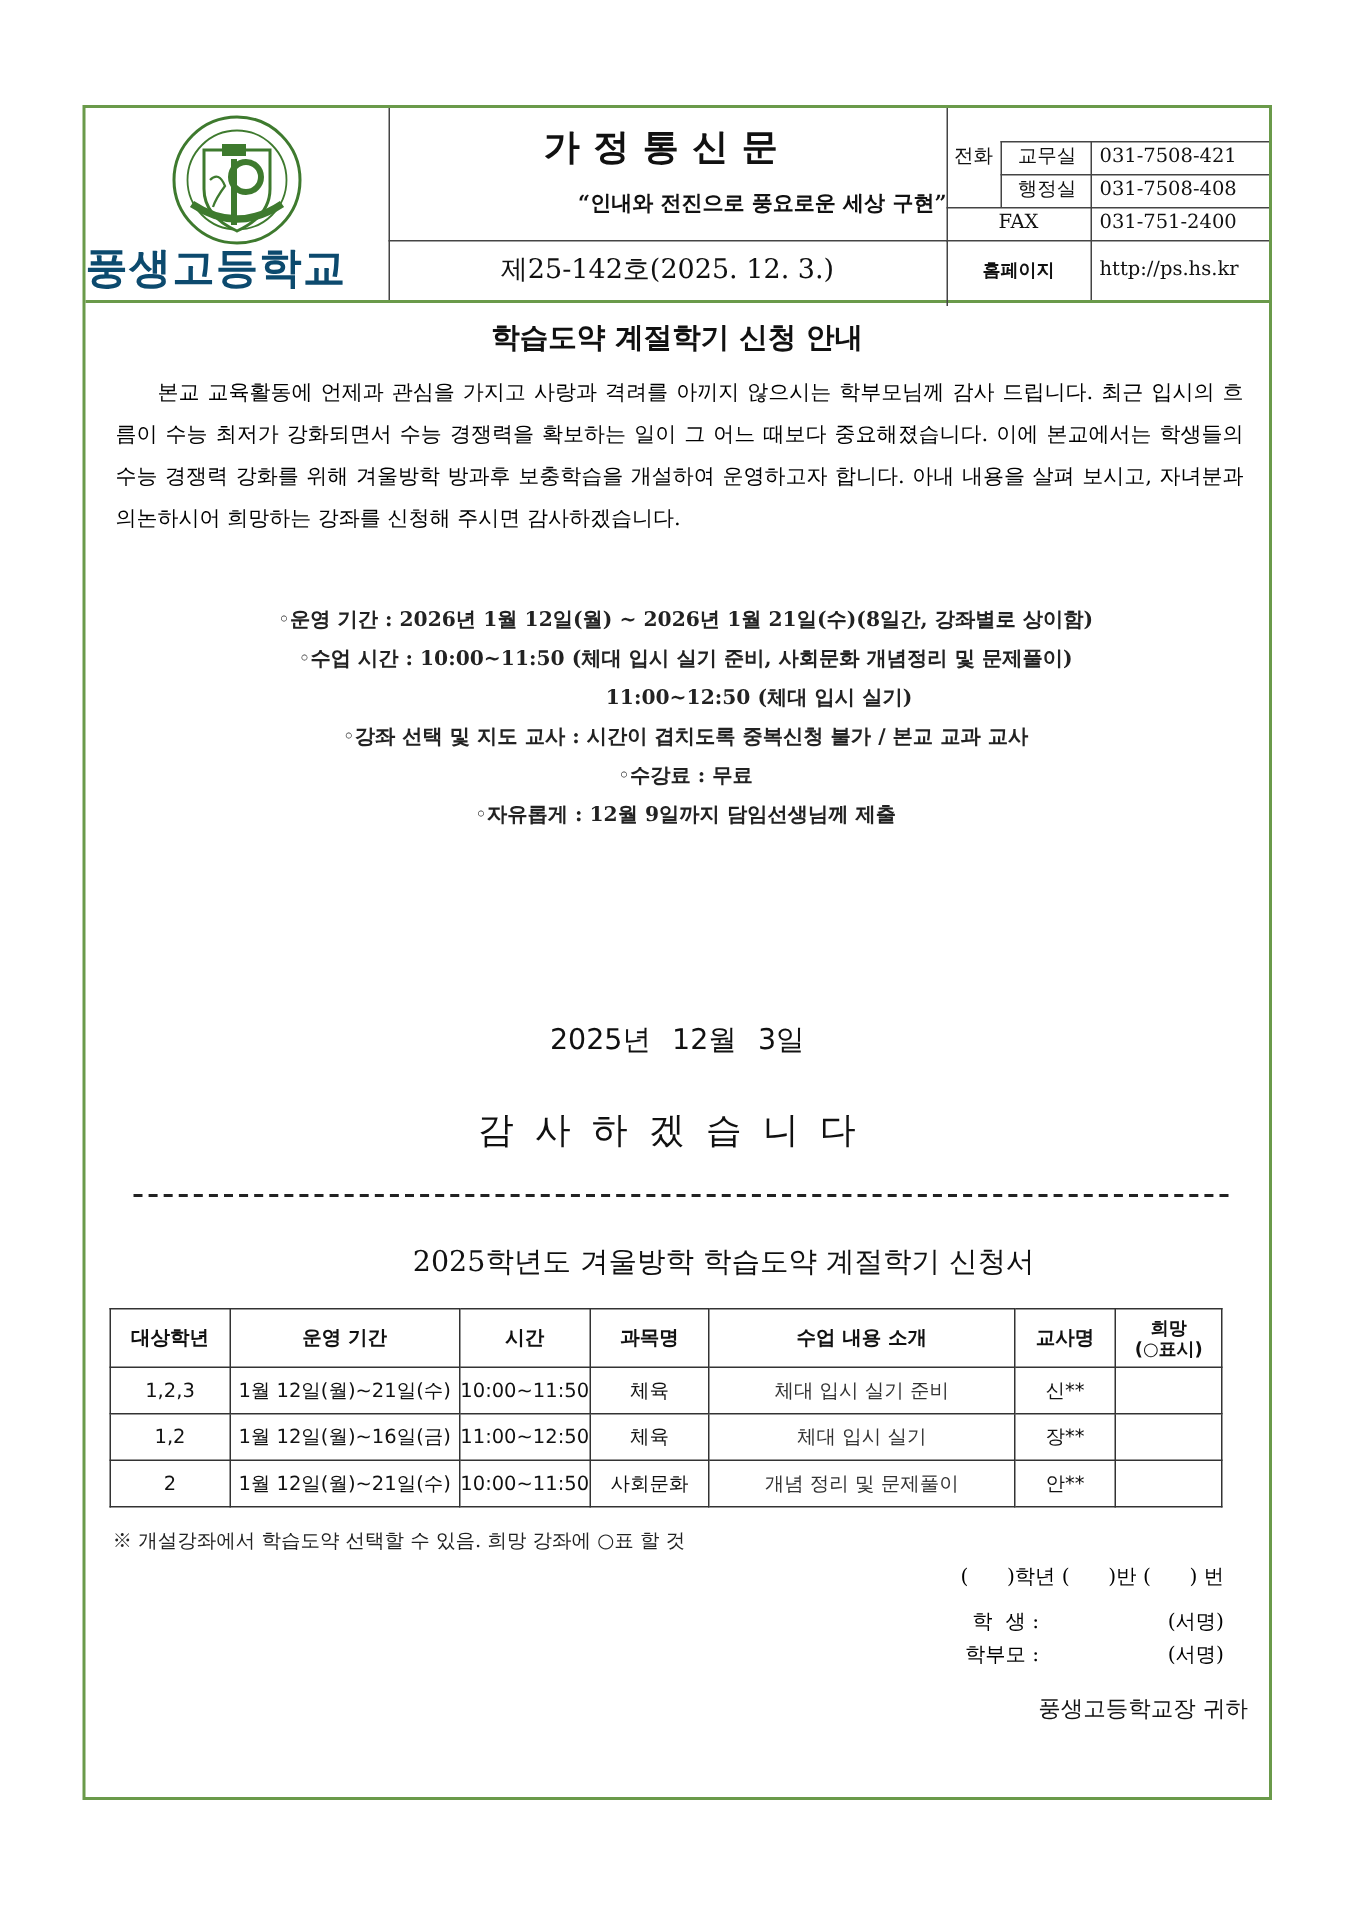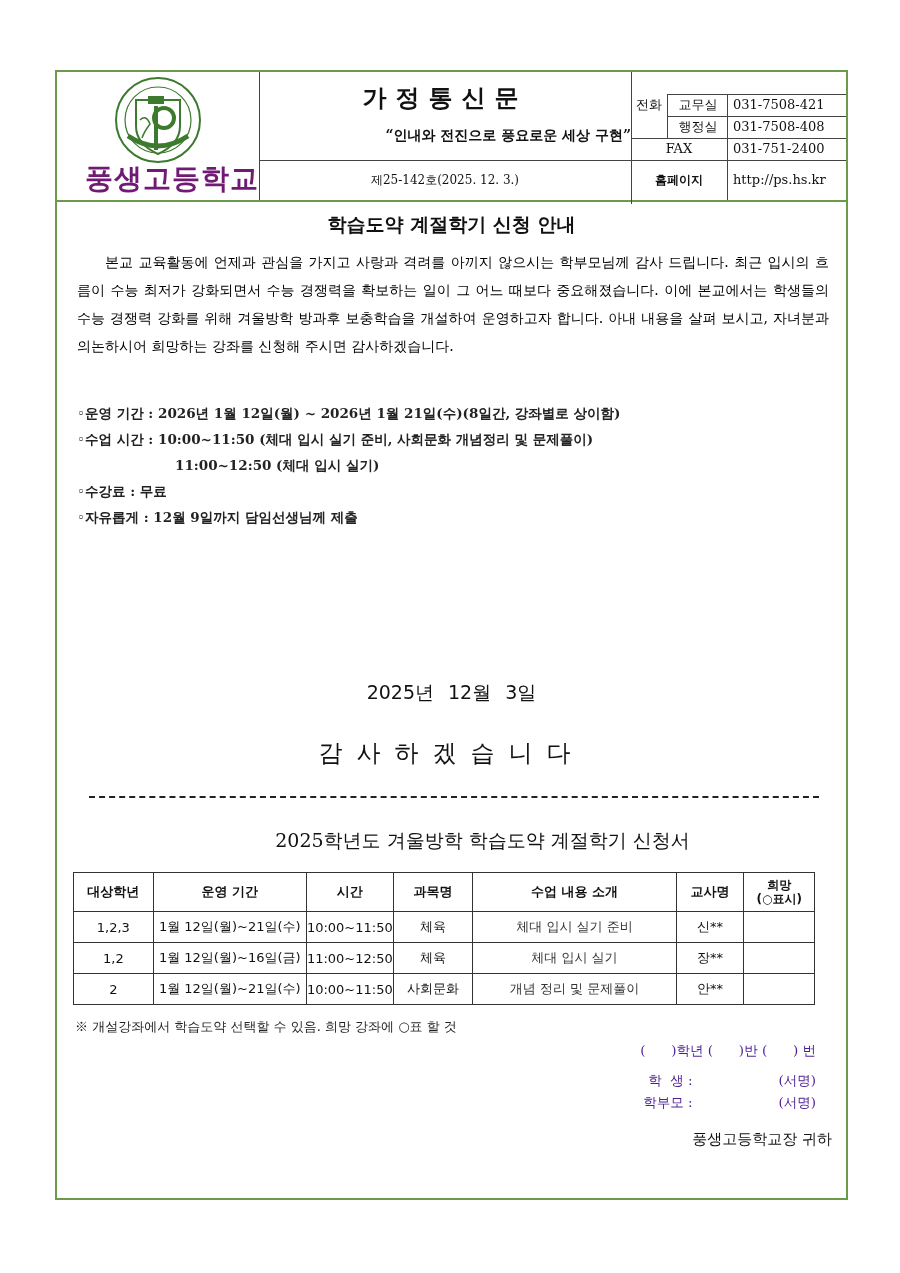--- a/index.html
+++ b/index.html
@@ -2,49 +2,49 @@
 <html><head>
 <meta charset="utf-8">
 <style>
   html, body { margin: 0; padding: 0; background: #ffffff; }
   body { width: 900px; height: 1273px; position: relative; font-family: "DejaVu Serif", "Liberation Serif", serif; color: #111; }
   .frame { position: absolute; left: 55px; top: 70px; width: 793px; height: 1130px; border: 2px solid #6a9a4a; box-sizing: border-box; }
   
   .hdr { position: absolute; left: 0; top: 0; width: 789px; height: 128px; border-bottom: 2px solid #6a9a4a; }
   .logo-cell { position: absolute; left: 0; top: 0; width: 202px; height: 128px; border-right: 1px solid #444; }
   .logo-emblem { position: absolute; left: 57px; top: 4px; width: 88px; height: 88px; }
-  .logo-name { position: absolute; left: 0; top: 88px; width: 202px; text-align: right; font-family: "DejaVu Sans", "Liberation Sans", sans-serif; font-weight: bold; font-size: 28px; color: #701a75; letter-spacing: 1px; }
+  .logo-name { position: absolute; left: 0; top: 88px; width: 202px; text-align: left; font-family: "DejaVu Sans", "Liberation Sans", sans-serif; font-weight: bold; font-size: 28px; color: #0c4a6e; letter-spacing: 1px; }
   .title-cell { position: absolute; left: 202px; top: 0; width: 372px; height: 88px; border-right: 1px solid #444; border-bottom: 1px solid #444; }
   .title-main { position: absolute; top: 10px; left: 0; width: 100%; text-align: center; font-family: "DejaVu Sans", "Liberation Sans", sans-serif; font-weight: bold; font-size: 24px; letter-spacing: 9px; }
   .title-motto { position: absolute; top: 55px; left: 0; width: 100%; text-align: right; font-size: 14px; font-weight: bold; }
-  .issue-cell { position: absolute; left: 202px; top: 88px; width: 372px; height: 44px; border-right: 1px solid #444; text-align: center; line-height: 40px; font-size: 12px; }
+  .issue-cell { position: absolute; left: 202px; top: 88px; width: 372px; height: 44px; border-right: 1px solid #444; text-align: center; line-height: 40px; font-size: 18px; }
   .contact { position: absolute; left: 574px; top: 0; width: 215px; height: 128px; font-size: 13px; }
   .contact .r { position: absolute; left: 0; width: 215px; }
   .c-lbl { position: absolute; left: 0; width: 36px; text-align: center; }
   .c-dept { position: absolute; left: 36px; width: 60px; text-align: center; border-left: 1px solid #444; }
   .c-val { position: absolute; left: 96px; width: 119px; padding-left: 5px; box-sizing: border-box; border-left: 1px solid #444; font-family: "DejaVu Serif", serif; }
   .hl { position: absolute; height: 1px; background: #444; }
   
   .doc-title { position: absolute; left: 0; top: 140px; width: 789px; text-align: center; font-family: "DejaVu Sans", "Liberation Sans", sans-serif; font-weight: bold; font-size: 19px; }
   .para { position: absolute; left: 20px; top: 176px; width: 752px; font-size: 14px; line-height: 28px; text-align: justify; text-indent: 28px; color: #000000; }
   .items { position: absolute; left: 20px; top: 328px; width: 760px; font-size: 13.5px; line-height: 26px; font-weight: bold; color: #222; }
-  .items div { white-space: nowrap; }
+  .items div { white-space: nowrap; text-align: center; }
   .items .indent { padding-left: 98px; }
   .date { position: absolute; left: 0; top: 608px; width: 789px; text-align: center; font-family: "DejaVu Sans", "Liberation Sans", sans-serif; font-size: 19px; word-spacing: 8px; }
   .principal { position: absolute; left: 0; top: 665px; width: 789px; text-align: center; font-size: 24px; letter-spacing: 14px; }
   .cutline { position: absolute; left: 32px; top: 724px; width: 730px; border-top: 2px dashed #222; }
   .form-title { position: absolute; left: 0; top: 756px; width: 789px; text-align: center; font-size: 19px; margin-left: 31px; }
   table.sched { position: absolute; left: 16px; top: 800px; width: 742px; border-collapse: collapse; font-family: "DejaVu Sans", "Liberation Sans", sans-serif; font-size: 13px; }
   table.sched th, table.sched td { border: 1px solid #333; text-align: center; padding: 0; }
   table.sched th { height: 38px; font-weight: bold; font-size: 13px; }
   table.sched td { height: 30px; }
   table.sched td.content { color: #333; }
   table.sched th.wish { font-size: 12px; line-height: 14px; }
   .note { position: absolute; left: 18px; top: 946px; font-size: 13px; color: #222; }
-  .sig { position: absolute; right: 30px; font-size: 13.5px; color: #4c1d95; white-space: pre; text-align: right; }
+  .sig { position: absolute; right: 30px; font-size: 13.5px; color: #000000; white-space: pre; text-align: right; }
   .addressee { position: absolute; right: 14px; top: 1058px; font-family: "DejaVu Sans", "Liberation Sans", sans-serif; font-size: 15px; }
 </style>
 </head>
 <body>
 
 <div class="frame">
 
   <div class="hdr">
     <div class="logo-cell">
       <svg class="logo-emblem" viewBox="0 0 88 88">
@@ -91,20 +91,21 @@
     </div>
   </div>
 
   <div class="doc-title">학습도약 계절학기 신청 안내</div>
   <div class="para">본교 교육활동에 언제과 관심을 가지고 사랑과 격려를 아끼지 않으시는 학부모님께 감사 드립니다. 최근 입시의 흐름이 수능 최저가 강화되면서 수능 경쟁력을 확보하는 일이 그 어느 때보다 중요해졌습니다. 이에 본교에서는 학생들의 수능 경쟁력 강화를 위해 겨울방학 방과후 보충학습을 개설하여 운영하고자 합니다. 아내 내용을 살펴 보시고, 자녀분과 의논하시어 희망하는 강좌를 신청해 주시면 감사하겠습니다.</div>
 
   <div class="items">
     <div>◦운영 기간 : 2026년 1월 12일(월) ~ 2026년 1월 21일(수)(8일간, 강좌별로 상이함)</div>
     <div>◦수업 시간 : 10:00~11:50 (체대 입시 실기 준비, 사회문화 개념정리 및 문제풀이)</div>
     <div class="indent">11:00~12:50 (체대 입시 실기)</div>
+    <div>◦강좌 선택 및 지도 교사 : 시간이 겹치도록 중복신청 불가 / 본교 교과 교사</div>
     <div>◦수강료 : 무료</div>
     <div>◦자유롭게 : 12월 9일까지 담임선생님께 제출</div>
   </div>
 
   <div class="date">2025년 12월 3일</div>
   <div class="principal">감사하겠습니다</div>
 
   <div class="cutline"></div>
 
   <div class="form-title">2025학년도 겨울방학 학습도약 계절학기 신청서</div>

